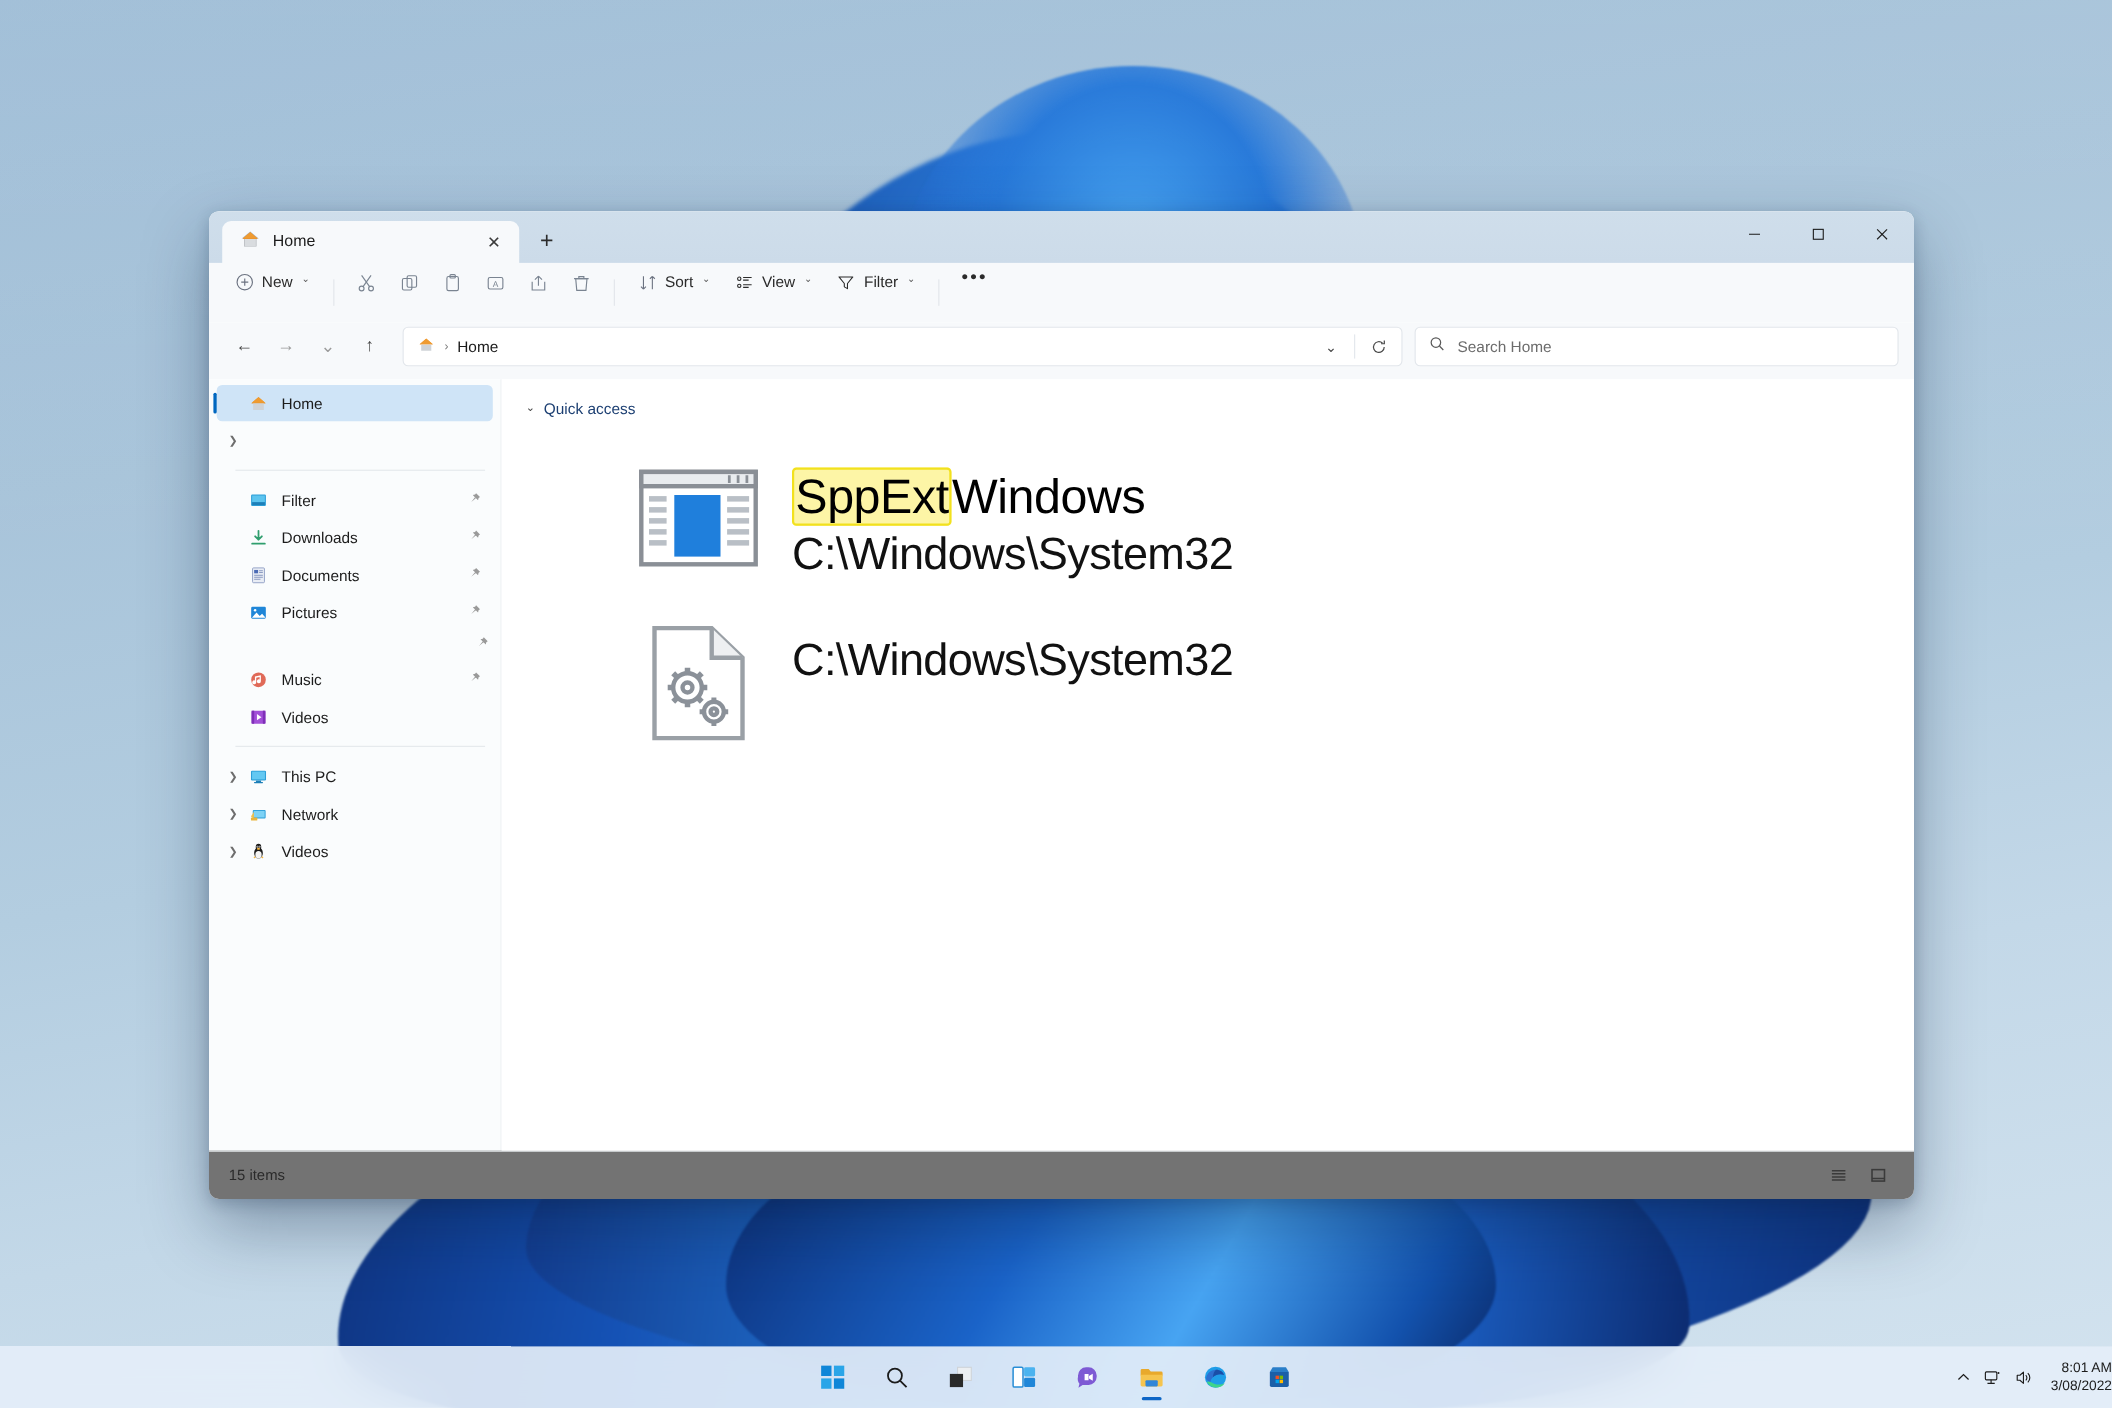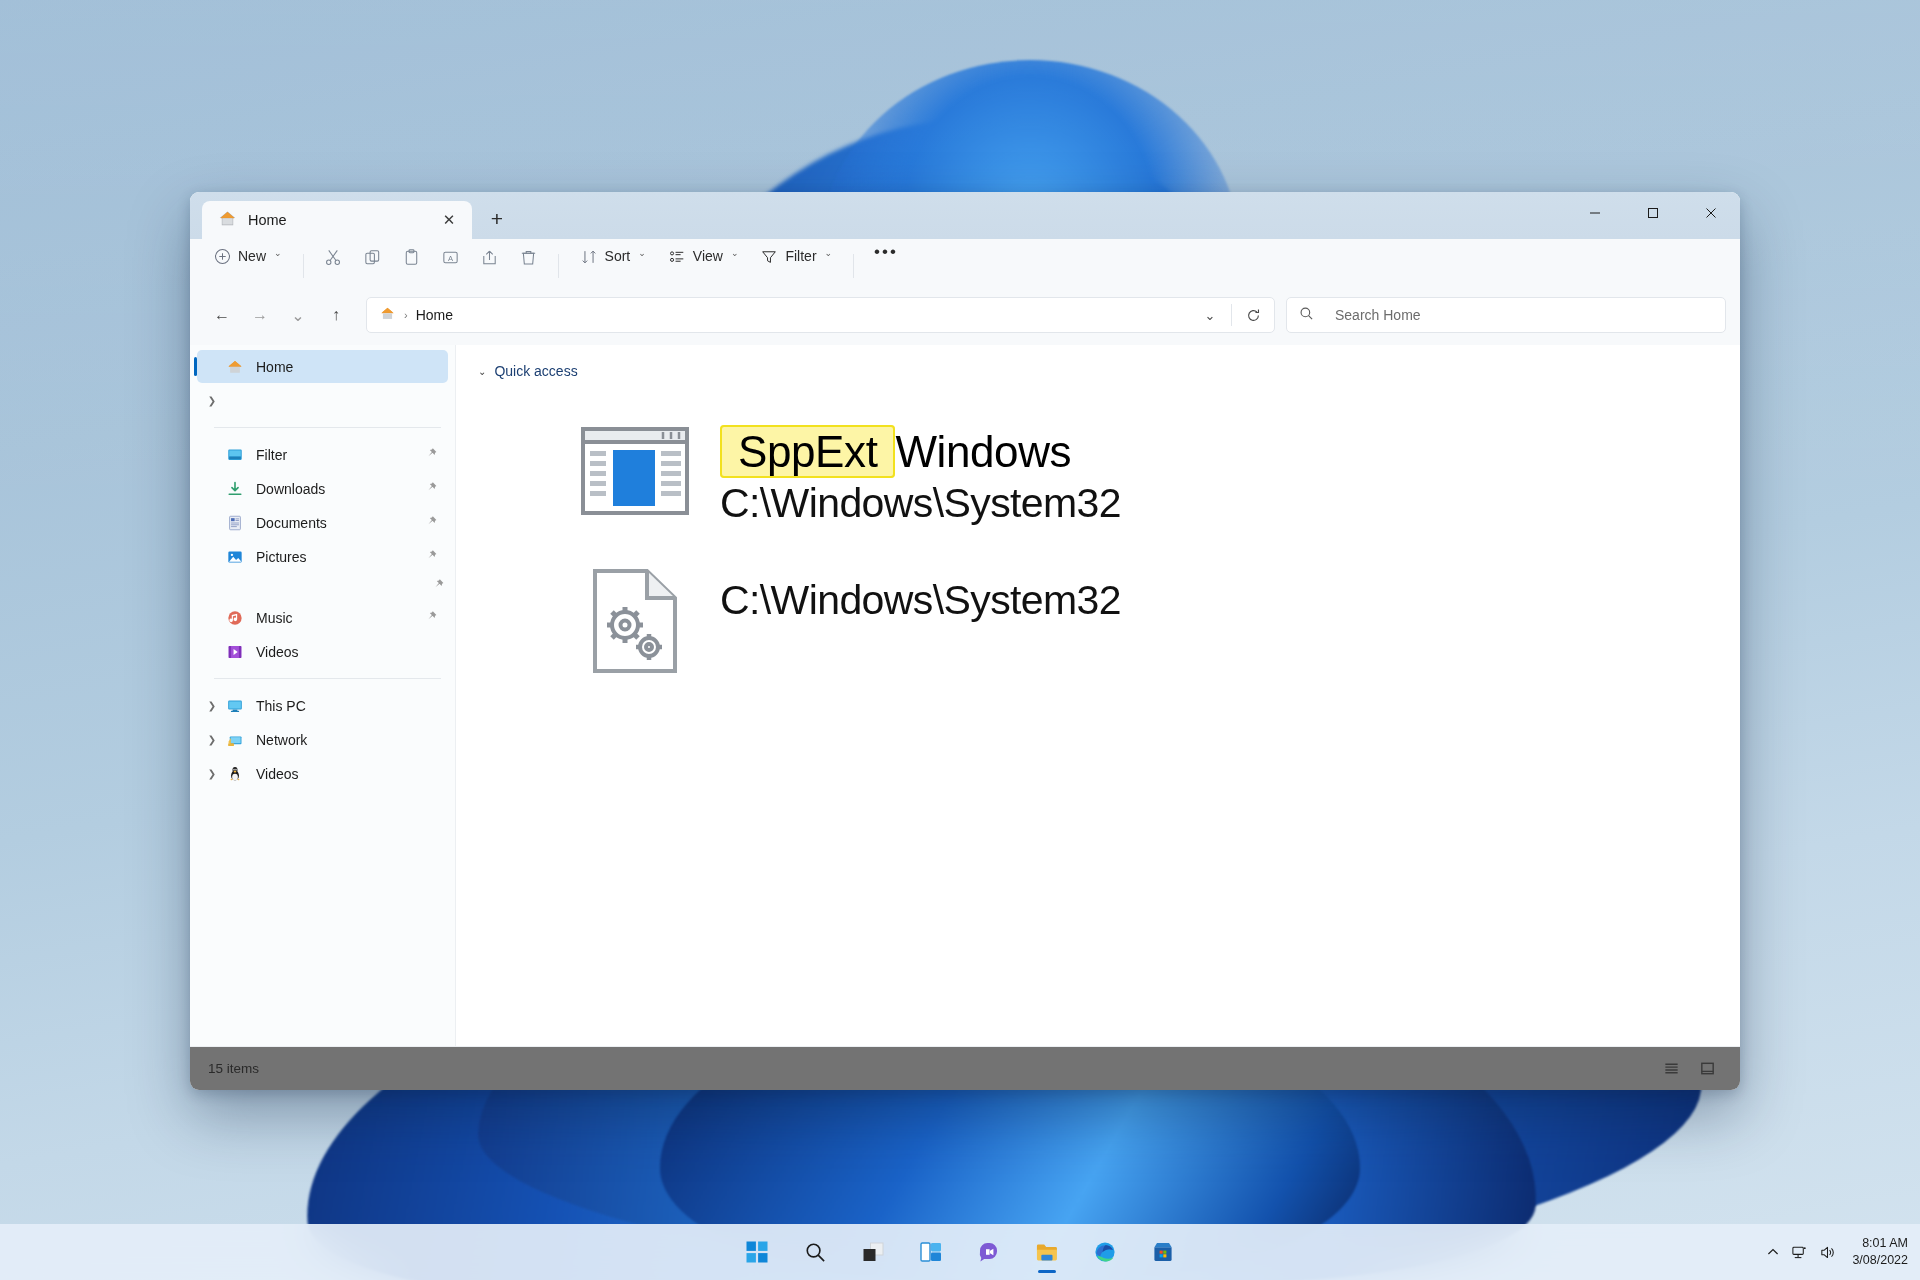--- a/index.html
+++ b/index.html
@@ -162,21 +162,21 @@
     display: flex; align-items: center; justify-content: center;
     color: #4a4a4a; font-size: 13px; border-radius: 4px;
   }
   .addr-div { width: 1px; height: 22px; background: #e2e6eb; }
   .searchbox {
     width: 440px; height: 36px;
     background: #fff;
     border: 1px solid #e2e6eb;
     border-radius: 5px;
     display: flex; align-items: center;
-    padding: 0 12px; gap: 21px;
+    padding: 0 12px; gap: 11px;
     margin-left: 9px;
   }
   .search-ph { font-size: 14px; color: #6c6c6c; }
 
   
   .body { flex: 1; display: flex; min-height: 0; background: #fff; }
   .sidebar {
     width: 266px;
     background: #fafcfd;
     border-right: 1px solid #eceff2;
@@ -243,21 +243,21 @@
   .file-text { display: flex; flex-direction: column; gap: 2px; padding-top: 4px; }
   .file-name {
     font-size: 44px; line-height: 1.15;
     color: #000; letter-spacing: -0.4px;
     font-family: "Liberation Sans", sans-serif;
   }
   .hl {
     background: #fdf5a6;
     border: 2px solid #f2e11e;
     border-radius: 4px;
-    padding: 0 16px;
+    padding: 0 1px;
   }
   .file-path {
     font-size: 41px; line-height: 1.15;
     color: #111; letter-spacing: -0.6px;
   }
 
   .statusbar {
     height: 44px;
     background: #737373;
     border-top: 1px solid #eceff2;
@@ -296,21 +296,21 @@
   }
   .tb-btn.active::after {
     content: ""; position: absolute;
     bottom: 1px; left: 50%; transform: translateX(-50%);
     width: 18px; height: 3px; border-radius: 2px; background: #0d66c6;
   }
   .tb-right {
     position: absolute; right: 0; top: 0;
     height: 56px;
     display: flex; align-items: center; gap: 11px;
-    padding-right: 12px;
+    padding-right: 0;
   }
   .tray-ico { color: #1c1c1c; display: flex; align-items: center; }
   .clock {
     display: flex; flex-direction: column;
     align-items: flex-end; justify-content: center;
     font-size: 12.5px; color: #1c1c1c; line-height: 1.35;
     margin-left: 5px;
   }
 </style>
 </head>

